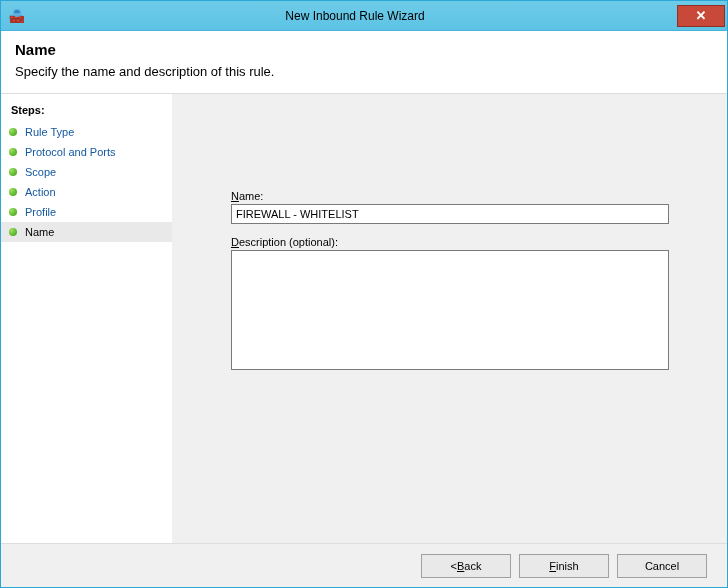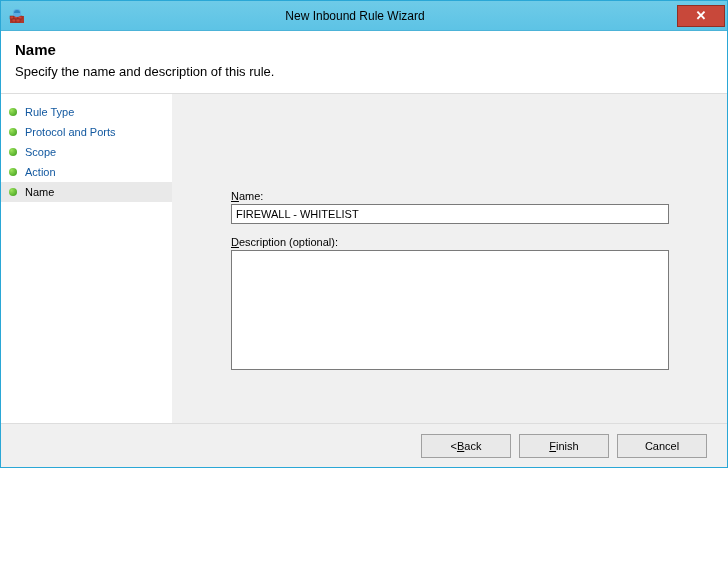--- a/index.html
+++ b/index.html
@@ -1,18 +1,18 @@
 <!DOCTYPE html>
 <html><head>
   <meta charset="utf-8">
   <style>
     * { margin: 0; padding: 0; box-sizing: border-box; font-family: "Segoe UI", Tahoma, sans-serif; }
     html, body { width: 728px; height: 588px; overflow: hidden; }
     .window {
-      width: 728px; height: 468px;
+      width: 728px; height: 588px;
       background: #eab308;
       border: 1px solid #2aa7d6;
       display: flex; flex-direction: column;
     }
     .titlebar {
       height: 30px;
       background: linear-gradient(#6ecbe8, #5dc3e5);
       display: flex; align-items: center;
       border-bottom: 1px solid #4cb3d8;
       position: relative;
@@ -138,36 +138,41 @@
   </div>
 
   <div class="header">
     <h1>Name</h1>
     <p>Specify the name and description of this rule.</p>
   </div>
 
   <div class="body">
 
     <div class="sidebar">
+      <div class="sidebar-heading">Steps:</div>
 
       <div class="step">
         <span class="bullet"></span>
         <span>Rule Type</span>
       </div>
       <div class="step">
         <span class="bullet"></span>
         <span>Protocol and Ports</span>
       </div>
       <div class="step">
         <span class="bullet"></span>
         <span>Scope</span>
       </div>
       <div class="step">
         <span class="bullet"></span>
         <span>Action</span>
+      </div>
+      <div class="step">
+        <span class="bullet"></span>
+        <span>Profile</span>
       </div>
       <div class="step current">
         <span class="bullet"></span>
         <span>Name</span>
       </div>
     </div>
 
     <div class="content">
 
       <div class="field-label">

